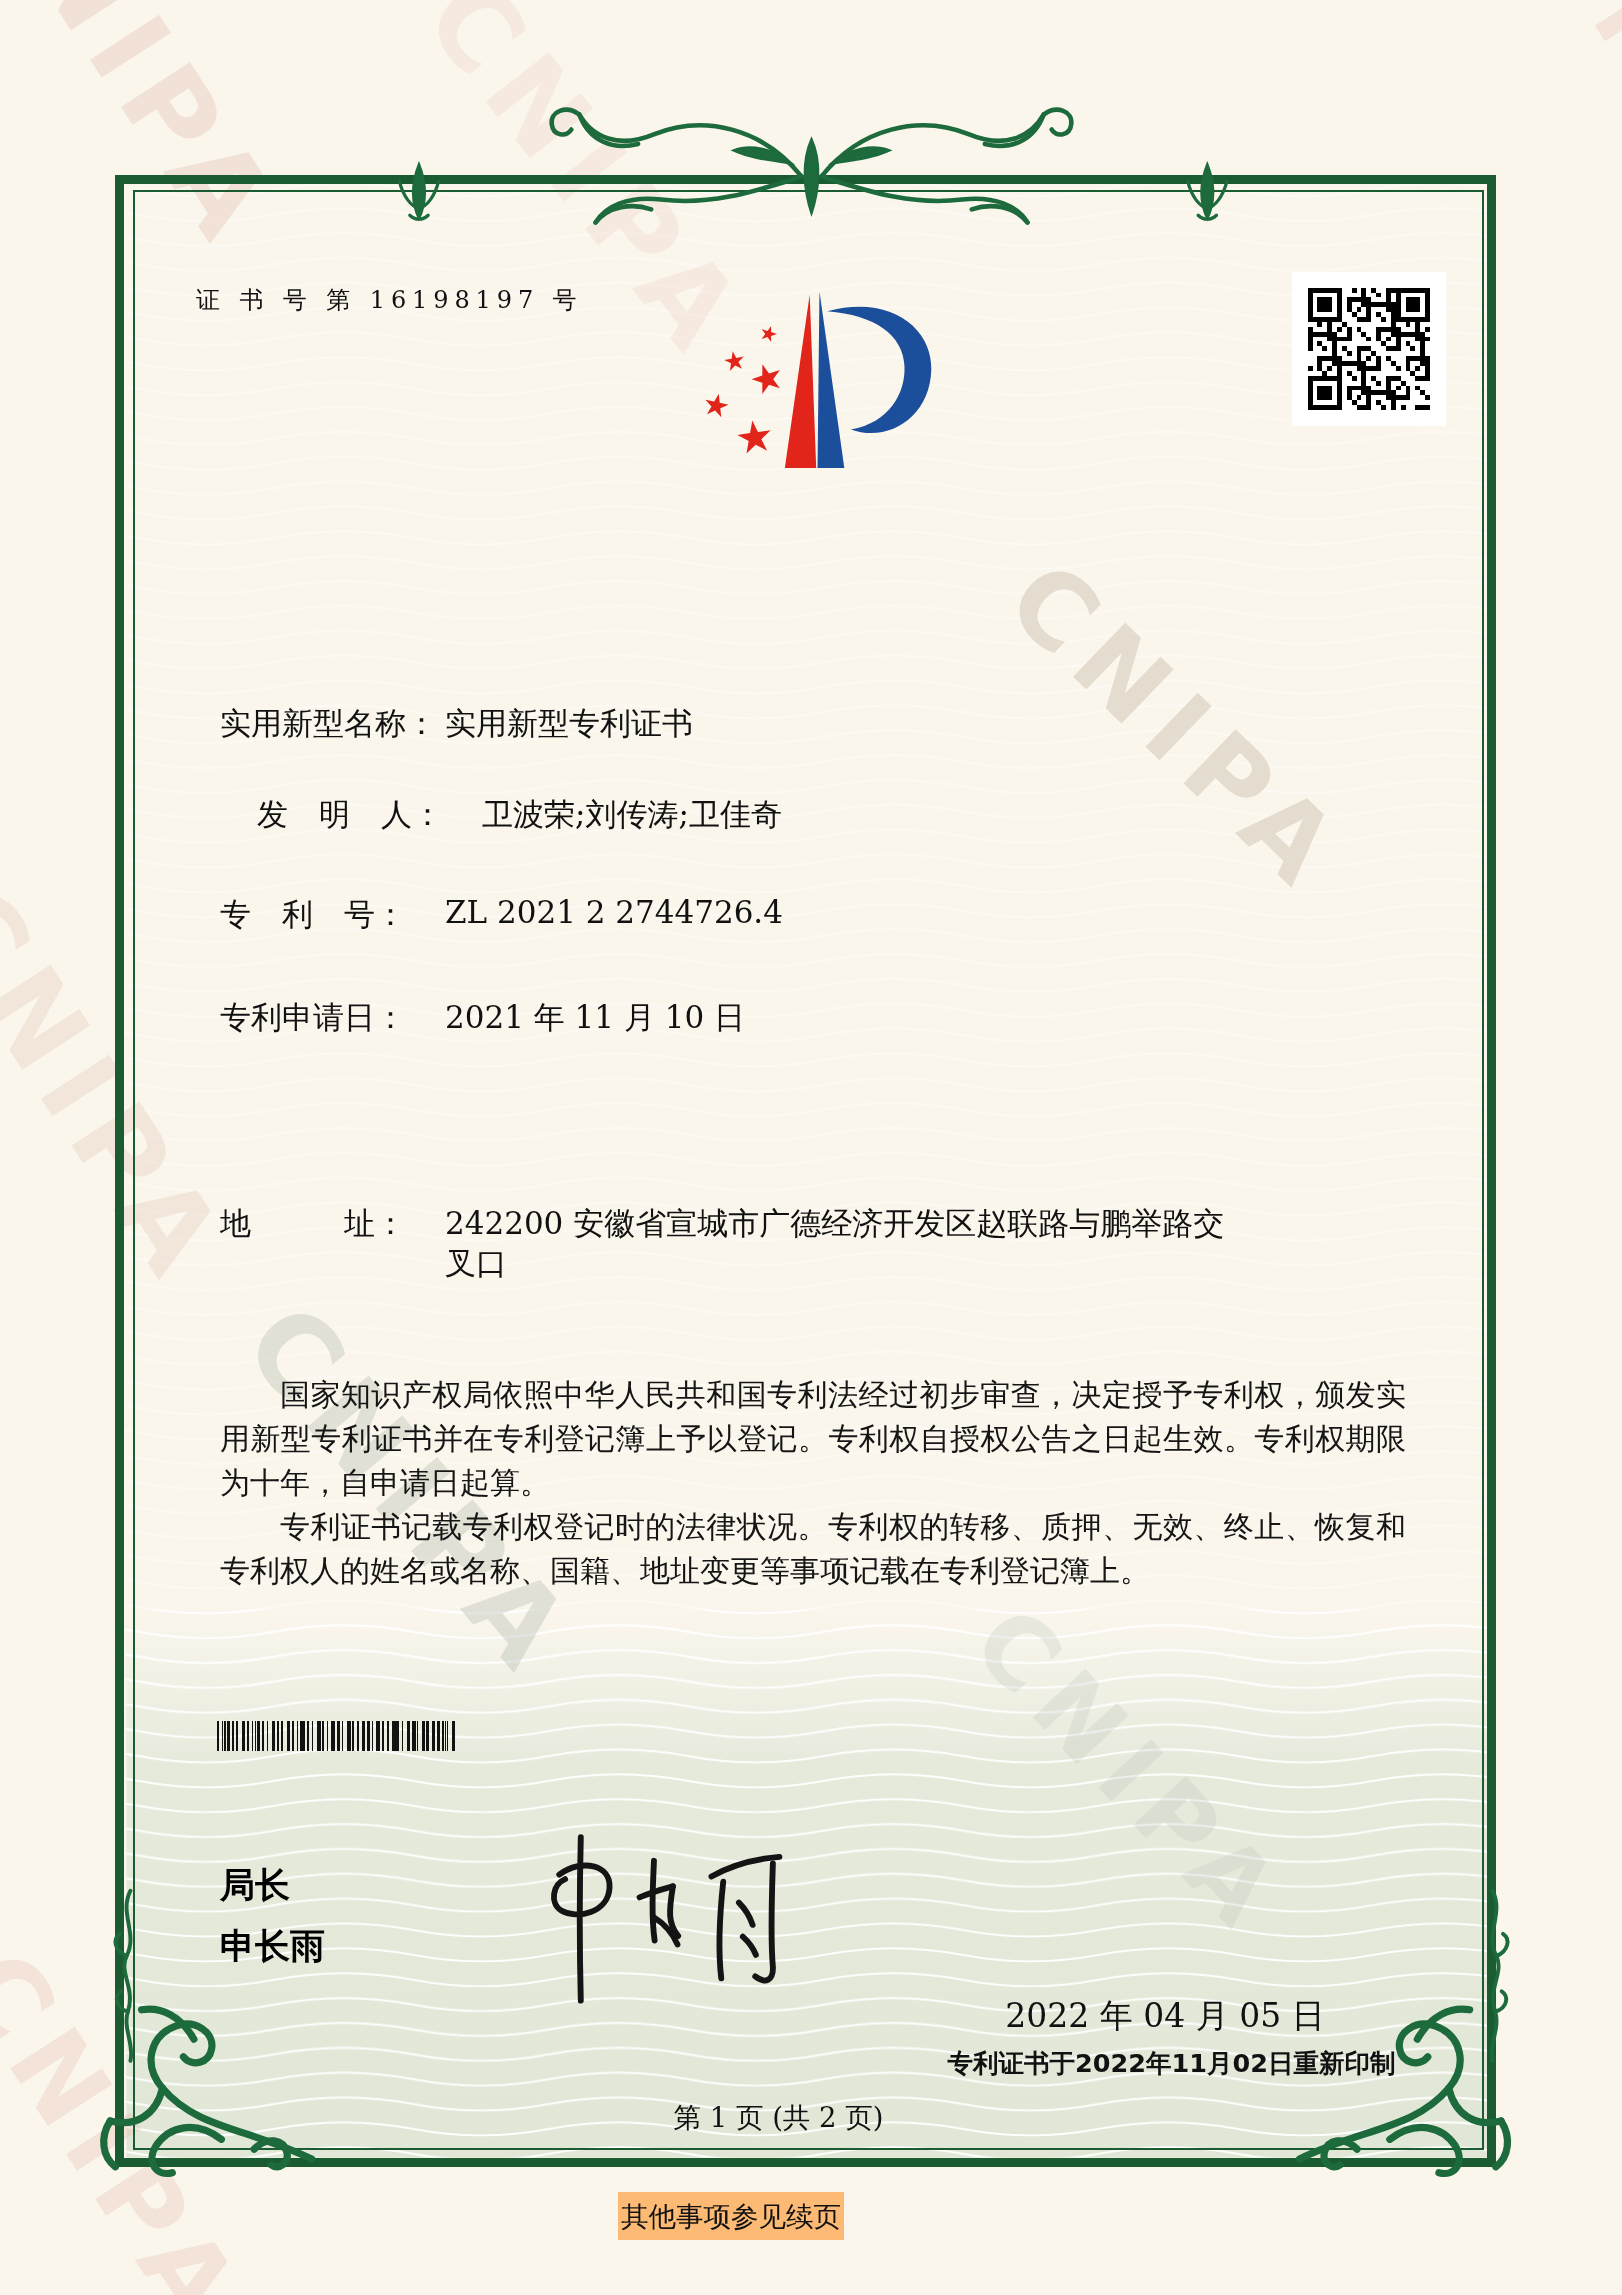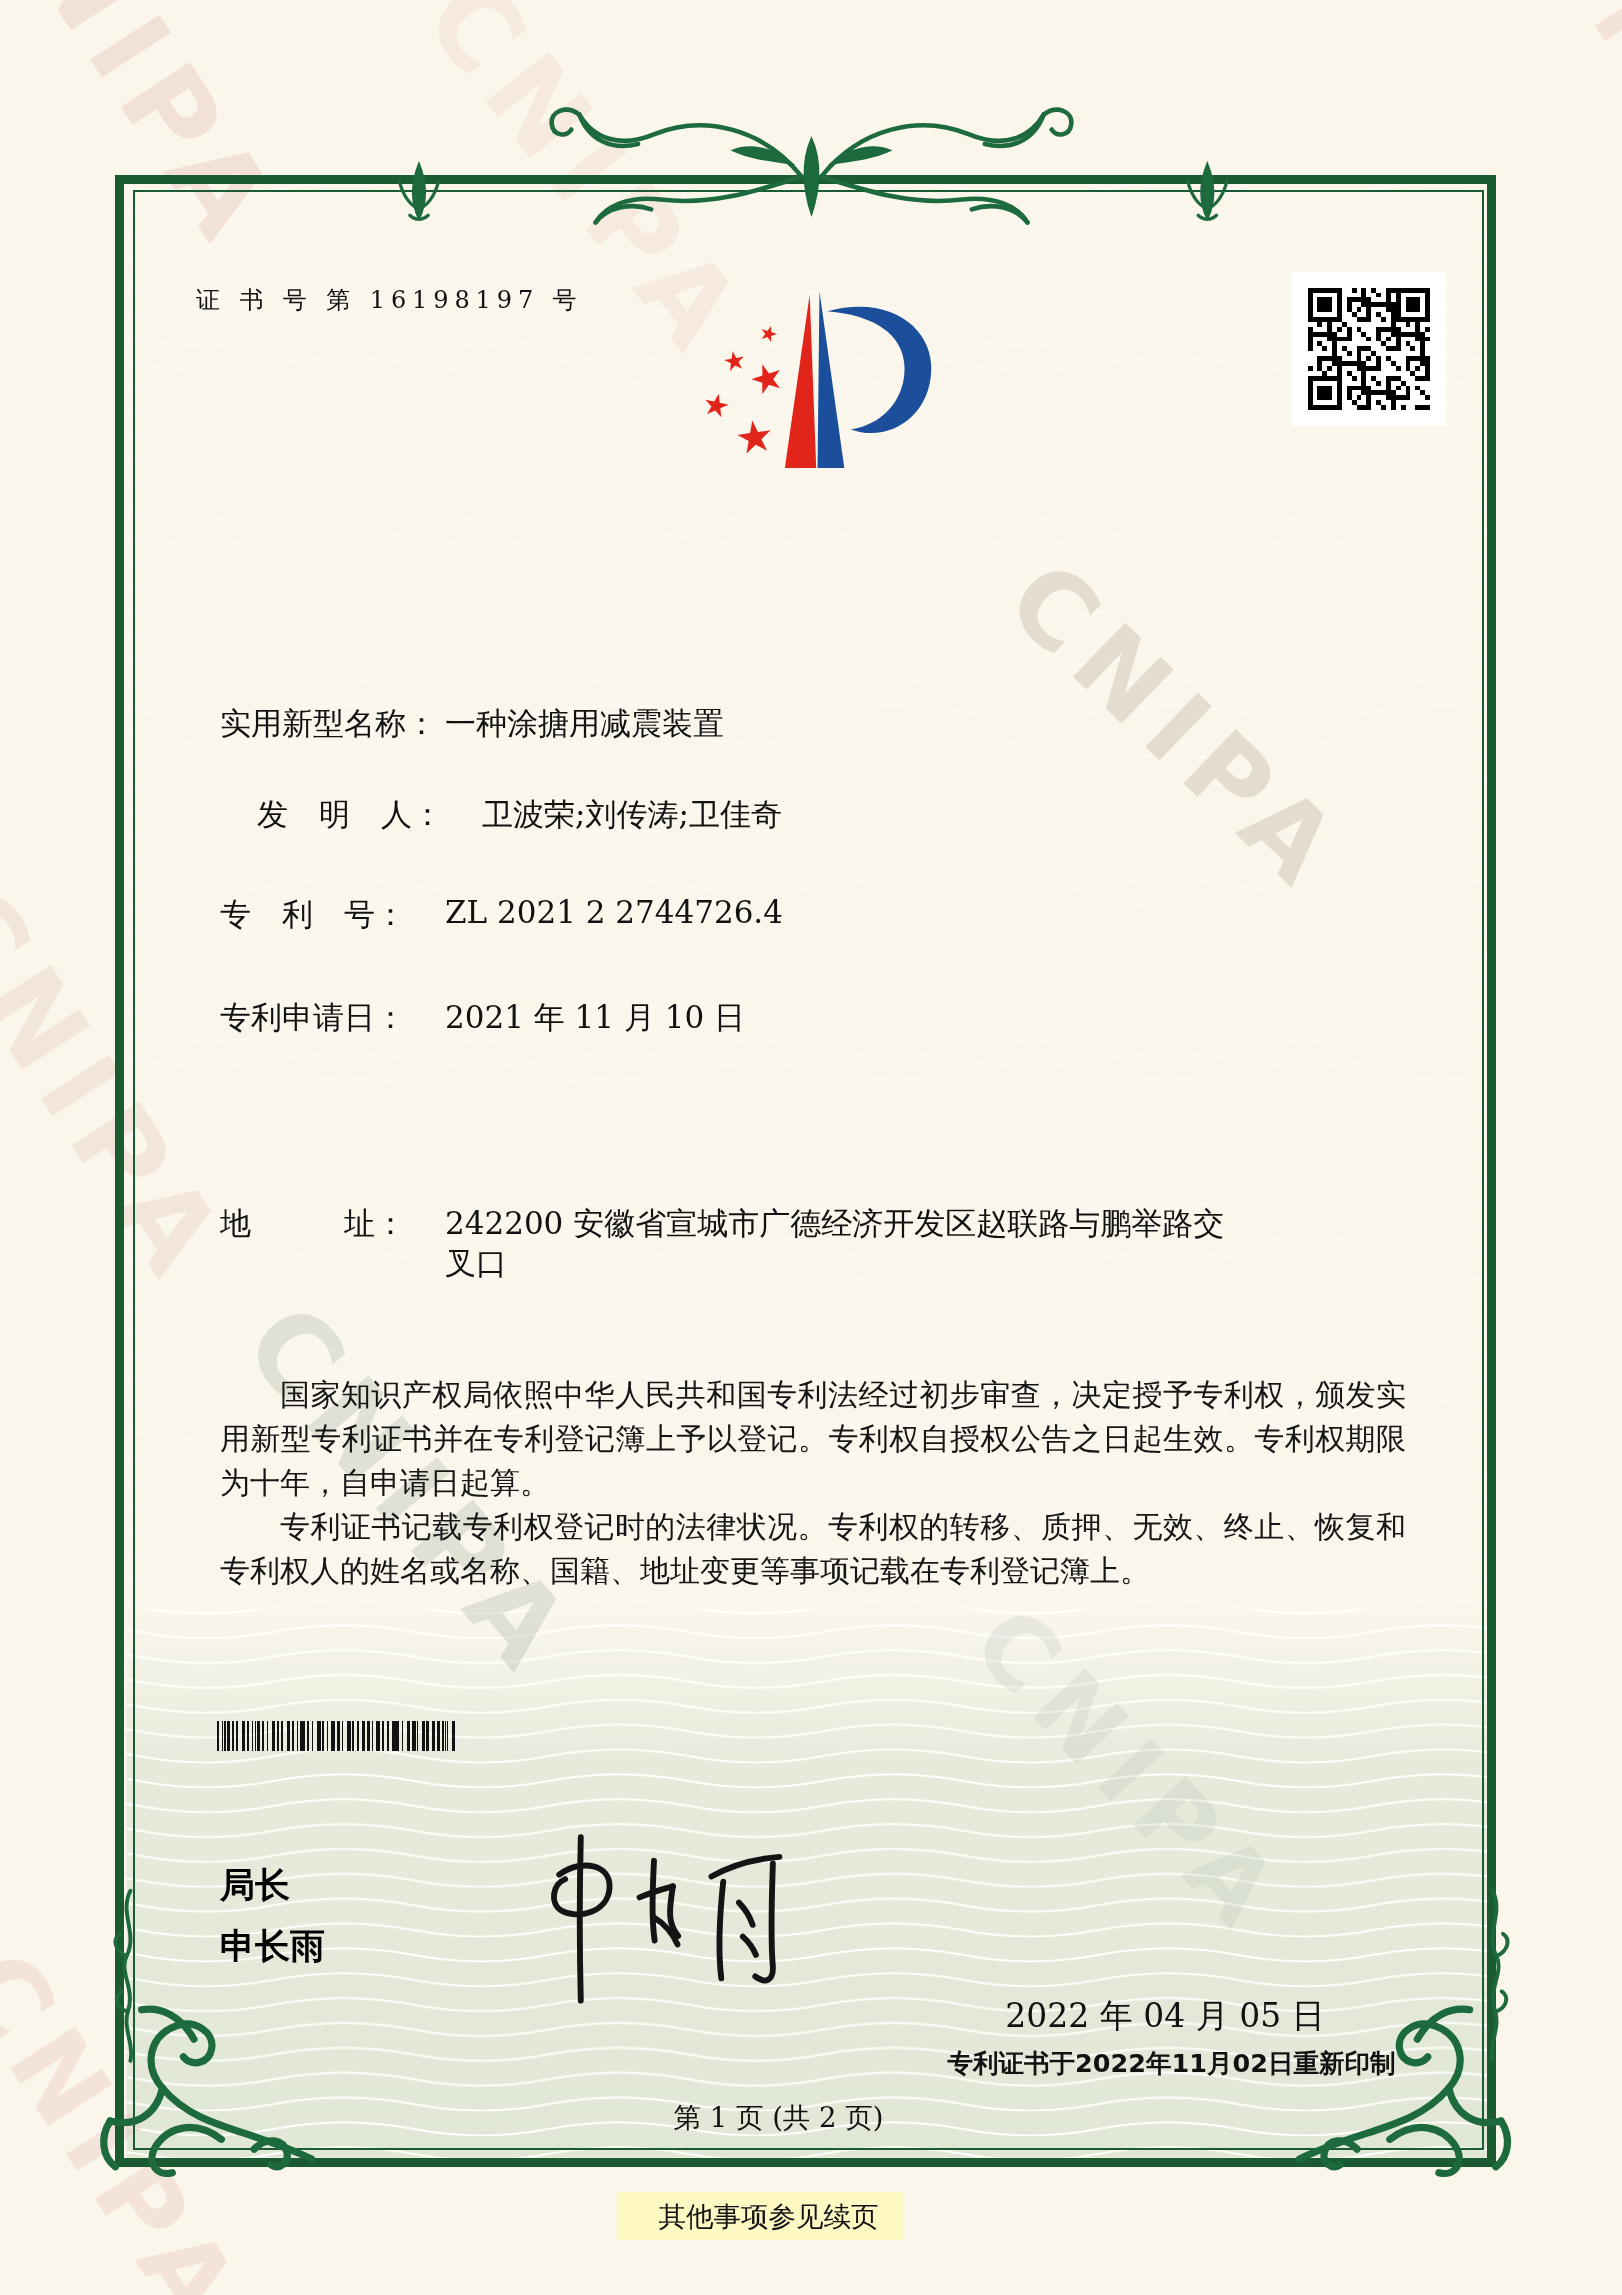--- a/index.html
+++ b/index.html
@@ -28,22 +28,22 @@
      repeating-linear-gradient(90deg,#121212 0 2px,rgba(0,0,0,0) 2px 4.6px,#121212 4.6px 5.9px,rgba(0,0,0,0) 5.9px 9.8px,#121212 9.8px 13px,rgba(0,0,0,0) 13px 15px),
      repeating-linear-gradient(90deg,#121212 0 1.3px,rgba(0,0,0,0) 1.3px 7.2px,#121212 7.2px 9.2px,rgba(0,0,0,0) 9.2px 19px);}
   .signer{font-family:"DejaVu Sans","Liberation Sans",sans-serif;font-weight:bold;font-size:35px;color:#000;}
   .signer-title{left:220px;top:1862px;}
   .signer-name{left:220px;top:1923px;}
   .sig-svg{position:absolute;left:523px;top:1819px;z-index:2;}
   .issue-date{left:936px;top:1994px;width:458px;text-align:center;font-size:33px;}
   .reprint{left:936px;top:2046px;width:471px;text-align:center;font-size:25.5px;
            font-family:"DejaVu Sans","Liberation Sans",sans-serif;font-weight:bold;}
   .pageinfo{left:615px;top:2100px;width:327px;text-align:center;font-size:27.5px;}
-  .cont-box{position:absolute;left:618px;top:2192px;width:269px;height:48px;background:#fef9c3;
-            z-index:2;text-align:center;padding-left:16px;}
+  .cont-box{position:absolute;left:618px;top:2192px;width:226px;height:48px;background:#fdba74;
+            z-index:2;text-align:center;}
   .cont-box span{font-size:27.5px;line-height:48px;color:#111;}
   .logo-svg{position:absolute;left:701px;top:251px;z-index:2;}
   .qr{position:absolute;left:1292px;top:272px;width:154px;height:154px;background:#ffffff;z-index:2;}
   .qr-grid{position:absolute;left:15.7px;top:15.7px;display:grid;
            grid-template-columns:repeat(25,4.9px);grid-auto-rows:4.9px;}
   .qr-grid i{display:block;}
   .qr-grid i.b{background:#000;}
 </style>
 </head>
 <body>
@@ -783,21 +783,21 @@
         <i></i>
         <i></i>
         <i class="b"></i>
         <i class="b"></i>
         <i class="b"></i>
       </div>
   </div>
 
 
   <div class="txt row" style="top:703px;">
-    <span class="lbl">实用新型名称：</span><span class="val">一种涂搪用减震装置</span>
+    <span class="lbl">实用新型名称：</span><span class="val">实用新型专利证书</span>
   </div>
   <div class="txt row" style="top:794px;margin-left:37px;">
     <span class="lbl">发　明　人：</span><span class="val">卫波荣;刘传涛;卫佳奇</span>
   </div>
   <div class="txt row" style="top:894px;">
     <span class="lbl">专　利　号：</span><span class="val">ZL 2021 2 2744726.4</span>
   </div>
   <div class="txt row" style="top:997px;">
     <span class="lbl">专利申请日：</span><span class="val">2021 年 11 月 10 日</span>
   </div>

